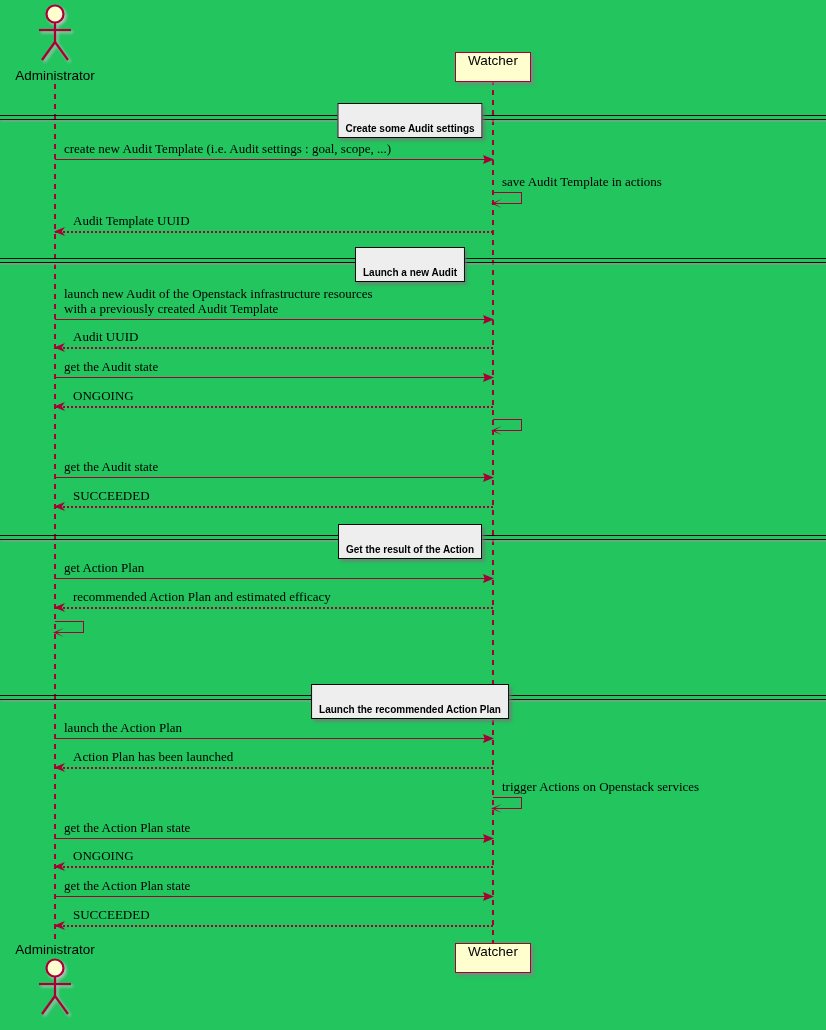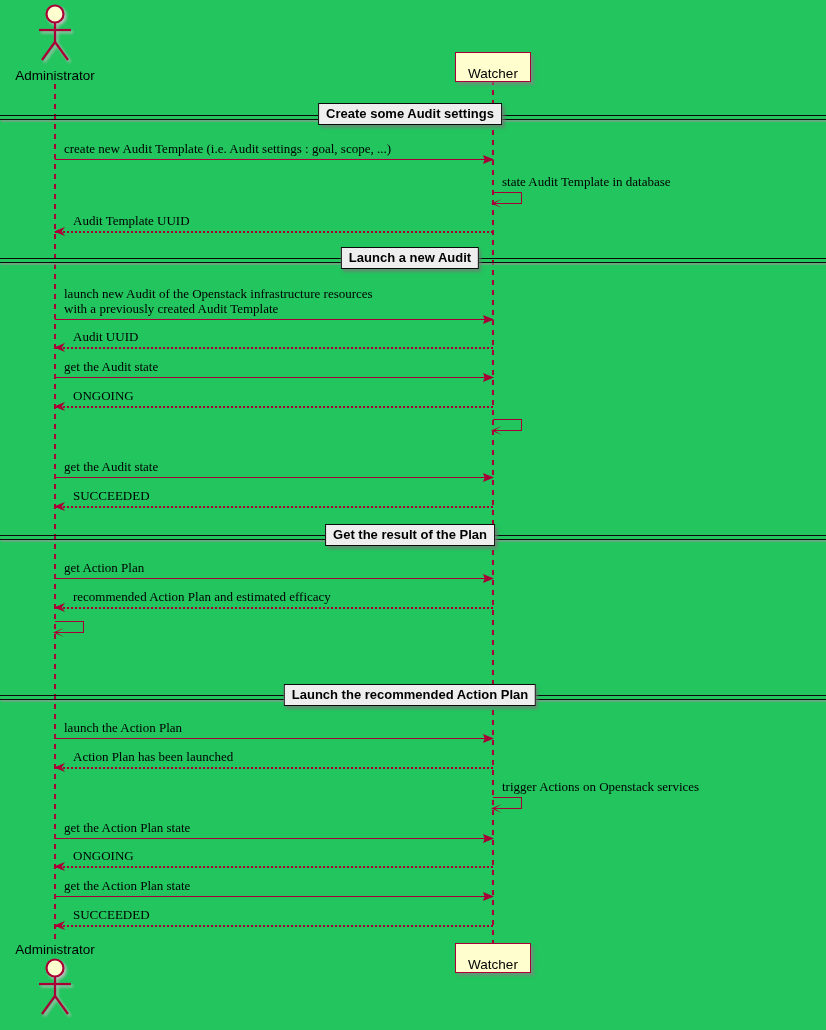--- a/index.html
+++ b/index.html
@@ -6,28 +6,28 @@
   .canvas{position:relative;width:826px;height:1030px;background:#22c55e;overflow:hidden;
           font-family:"Liberation Sans",sans-serif;color:#000;}
   
   .lifeline{position:absolute;width:2px;
             background:repeating-linear-gradient(to bottom,#A80036 0 5px,transparent 5px 10px);}
   
   .actor{position:absolute;filter:drop-shadow(2px 2px 1.5px #bdbdbd);}
   .actor-label{position:absolute;transform:translateX(-50%);font-size:13.5px;white-space:nowrap;}
   
   .participant{position:absolute;width:74px;height:28px;background:#FEFECE;border:1.8px solid #A80036;
-               box-shadow:2.5px 2.5px 2.5px rgba(130,130,130,.65);display:flex;align-items:flex-end;
+               box-shadow:2.5px 2.5px 2.5px rgba(130,130,130,.65);display:flex;align-items:flex-start;
                justify-content:center;font-size:13.5px;z-index:3;}
   
   .divider-line{position:absolute;left:0;width:826px;height:3px;border-top:1.5px solid #0a0a0a;
                 border-bottom:1.5px solid #0a0a0a;box-shadow:1px 2px 1px rgba(150,150,150,.55);z-index:1;}
   .divider-box{position:absolute;left:410px;transform:translateX(-50%);background:#EEEEEE;
                border:1.7px solid #0a0a0a;box-shadow:2.5px 2.5px 2.5px rgba(120,120,120,.65);
-               padding:2px 7px 3px;font-weight:bold;font-size:13px;white-space:nowrap;z-index:2;text-align:center;}
+               padding:19px 7px 3px;font-weight:bold;font-size:10px;white-space:nowrap;z-index:2;text-align:center;}
   
   .msg{position:absolute;left:55px;width:438px;z-index:2;}
   .mlbl{font-size:13px;line-height:15px;padding:0 0 3px 9px;white-space:pre-line;font-family:Liberation Serif, serif;}
   .msg.ret .mlbl{padding-left:18px;}
   .mline{position:relative;height:0;}
   .mline.solid{border-bottom:1.6px solid #A80036;}
   .mline.dotted{border-bottom:2px dotted #A80036;}
   .ah-r{position:absolute;right:-1px;top:-4px;width:11px;height:9px;background:#A80036;
         clip-path:polygon(0 0,100% 50%,0 100%,15% 50%);}
   .ah-l{position:absolute;left:-1px;top:-4px;width:11px;height:9px;background:#A80036;
@@ -66,21 +66,21 @@
   </div>
 
   <div class="msg" style="top:141px">
     <div class="mlbl">create new Audit Template (i.e. Audit settings : goal, scope, ...)</div>
     <div class="mline solid">
         <span class="ah-r"></span>
       </div>
   </div>
 
   <div class="msg self" style="left:493px;top:174px">
-    <div class="mlbl">state Audit Template in database</div>
+    <div class="mlbl">save Audit Template in actions</div>
     <div class="loop">
         <span class="ah-l"></span>
       </div>
   </div>
 
   <div class="msg ret" style="top:213px">
     <div class="mlbl">Audit Template UUID</div>
     <div class="mline dotted">
         <span class="ah-l"></span>
       </div>
@@ -135,21 +135,21 @@
 
   <div class="msg ret" style="top:488px">
     <div class="mlbl">SUCCEEDED</div>
     <div class="mline dotted">
         <span class="ah-l"></span>
       </div>
   </div>
 
   <div class="divider-line" style="top:535px"></div>
   <div class="divider-box" style="top:524px">
-    <span>Get the result of the Plan</span>
+    <span>Get the result of the Action</span>
   </div>
 
   <div class="msg ret" style="top:589px">
     <div class="mlbl">recommended Action Plan and estimated efficacy</div>
     <div class="mline dotted">
         <span class="ah-l"></span>
       </div>
   </div>
 
   <div class="msg" style="top:560px">

